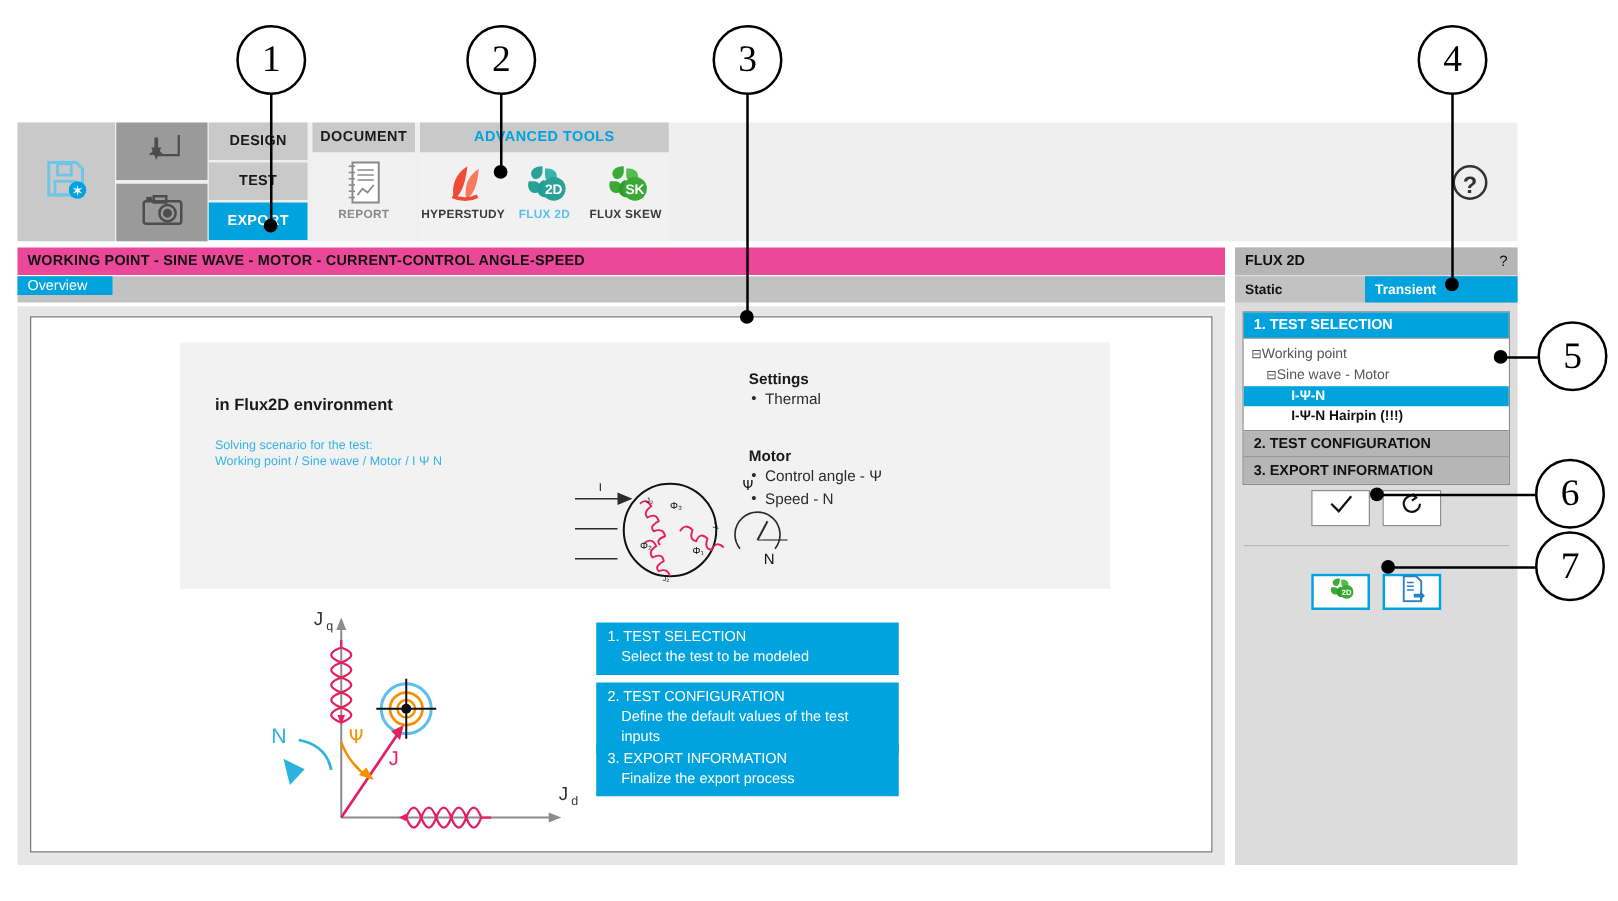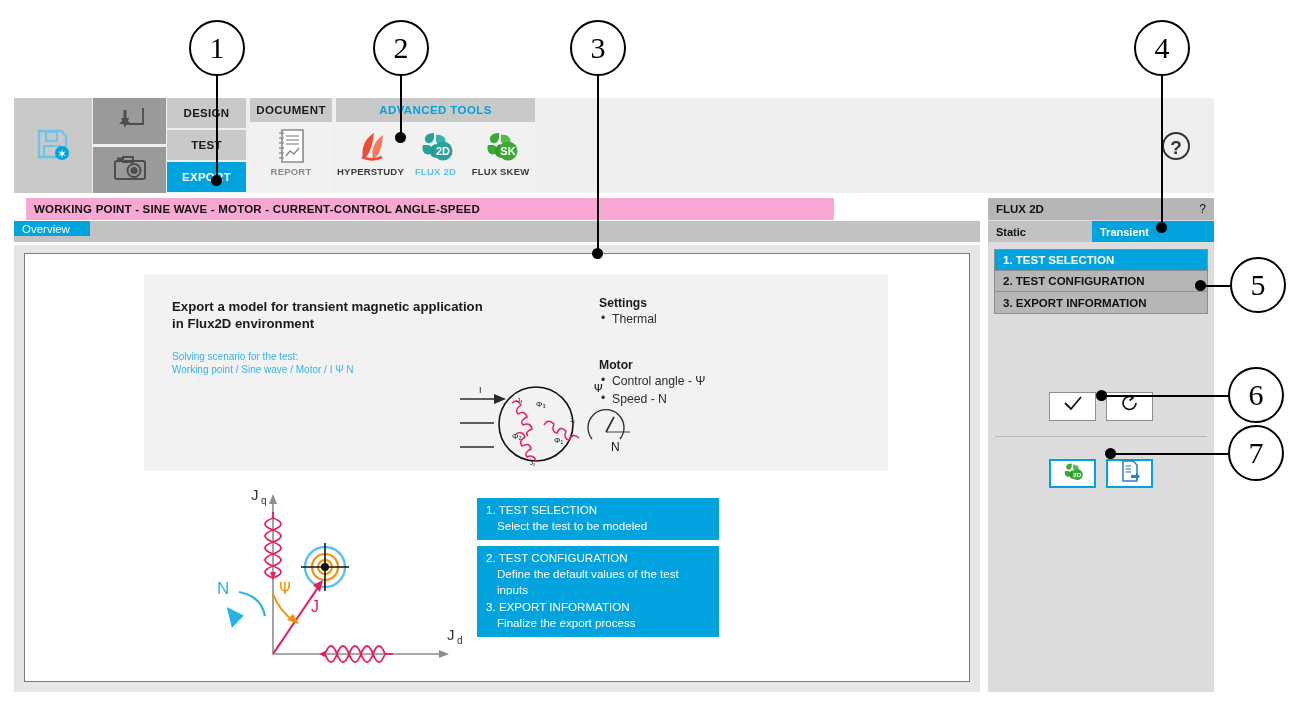--- a/index.html
+++ b/index.html
@@ -97,27 +97,26 @@
   .tool.report .tlabel { color:#8a8a8a; }
 
   #helpbtn {
     position:absolute; right:22px; top:32px;
     width:32px; height:32px;
   }
 
   
   #titlebar {
     position:absolute; left:14px; top:198px;
-    width:808px; height:22px;
-    background:#f9a8d4;
+    width:966px; height:22px;
+    background:#ec4899;
     display:flex; align-items:center;
     padding-left:8px;
     font-size:11.5px; font-weight:bold; color:#111;
     letter-spacing:.2px;
-    margin-left:12px;
   }
   #tabbar {
     position:absolute; left:14px; top:221px;
     width:966px; height:21px;
     background:#c2c2c2;
   }
   #tabbar .tab {
     position:absolute; left:0; top:0; width:76px; height:15px;
     background:#00a3dd; color:#fff;
     display:flex; align-items:center; padding-left:8px;
@@ -421,21 +420,21 @@
 <div id="tabbar">
   <div class="tab">Overview</div>
 </div>
 
 <div id="content-outer">
   <div id="content">
 
     <div id="graybox">
       <div class="gb-left">
         <div class="gb-title">
-          <span>Export a model for transient magnetic application</span><br>
+          <br>
           <span>in Flux2D environment</span>
         </div>
         <div class="gb-sub">
           <span>Solving scenario for the test:</span><br>
           <span>Working point / Sine wave / Motor / I Ψ N</span>
         </div>
       </div>
 
       <div class="gb-right">
         <div class="gb-h">Settings</div>
@@ -554,20 +553,30 @@
   </div>
 
   <div id="rp-modes">
     <div class="mode static">Static</div>
     <div class="mode transient">Transient</div>
   </div>
 
   <div id="rp-sections">
     <div class="sec-head active">1. TEST SELECTION</div>
 
+    <div id="tree">
+      <div class="tnode l0">
+        <span class="exp">⊟</span><span>Working point</span>
+      </div>
+      <div class="tnode l1">
+        <span class="exp">⊟</span><span>Sine wave - Motor</span>
+      </div>
+      <div class="tnode l2 sel">I-Ψ-N</div>
+      <div class="tnode l2">I-Ψ-N Hairpin (!!!)</div>
+    </div>
 
     <div class="sec-head">2. TEST CONFIGURATION</div>
     <div class="sec-head last">3. EXPORT INFORMATION</div>
   </div>
 
   <div id="rp-actions">
     <div class="sqbtn">
       <span>
         <svg width="22" height="18" viewBox="0 0 22 18">
           <polyline points="3,8 9,14 19,2" fill="none" stroke="#111" stroke-width="1.8"></polyline>

